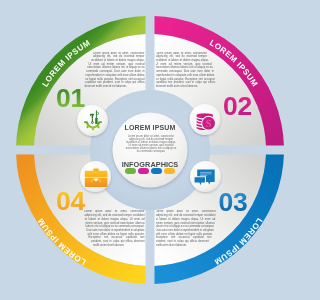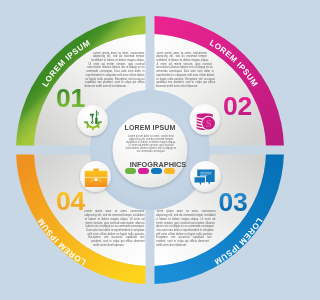--- a/index.html
+++ b/index.html
@@ -18,21 +18,21 @@
   .sh1{shape-outside:polygon(0 0, 11.00px 0.00px, 11.00px 3.72px, 9.20px 3.72px, 9.20px 7.44px, 6.40px 7.44px, 6.40px 11.16px, 5.20px 11.16px, 5.20px 14.88px, 4.20px 14.88px, 4.20px 18.60px, 3.60px 18.60px, 3.60px 22.32px, 3.20px 22.32px, 3.20px 26.04px, 2.80px 26.04px, 2.80px 29.76px, 2.40px 29.76px, 2.40px 33.48px, 2.20px 33.48px, 2.20px 37.20px, 2.20px 38px, 0 38px);}
   .sh2{shape-outside:polygon(12px 0, 1.00px 0.00px, 1.00px 3.72px, 2.80px 3.72px, 2.80px 7.44px, 5.60px 7.44px, 5.60px 11.16px, 6.80px 11.16px, 6.80px 14.88px, 7.80px 14.88px, 7.80px 18.60px, 8.40px 18.60px, 8.40px 22.32px, 8.80px 22.32px, 8.80px 26.04px, 9.20px 26.04px, 9.20px 29.76px, 9.60px 29.76px, 9.60px 33.48px, 9.80px 33.48px, 9.80px 37.20px, 9.80px 38px, 12px 38px);}
   .sh3{shape-outside:polygon(12px 0, 9.80px 0.00px, 9.80px 3.72px, 9.60px 3.72px, 9.60px 7.44px, 9.20px 7.44px, 9.20px 11.16px, 8.80px 11.16px, 8.80px 14.88px, 8.40px 14.88px, 8.40px 18.60px, 7.80px 18.60px, 7.80px 22.32px, 6.80px 22.32px, 6.80px 26.04px, 5.60px 26.04px, 5.60px 29.76px, 2.80px 29.76px, 2.80px 33.48px, 1.00px 33.48px, 1.00px 37.20px, 1.00px 38px, 12px 38px);}
   .sh4{shape-outside:polygon(0 0, 2.20px 0.00px, 2.20px 3.72px, 2.40px 3.72px, 2.40px 7.44px, 2.80px 7.44px, 2.80px 11.16px, 3.20px 11.16px, 3.20px 14.88px, 3.60px 14.88px, 3.60px 18.60px, 4.20px 18.60px, 4.20px 22.32px, 5.20px 22.32px, 5.20px 26.04px, 6.40px 26.04px, 6.40px 29.76px, 9.20px 29.76px, 9.20px 33.48px, 11.00px 33.48px, 11.00px 37.20px, 11.00px 38px, 0 38px);}
   .center-block{position:absolute;left:112px;top:112px;width:76px;height:76px;text-align:center;}
   .c-title{font-size:7.0px;font-weight:bold;color:#4a4c4f;letter-spacing:0.15px;
            position:absolute;left:0;top:12.0px;width:76px;}
   .c-body{font-size:2.6px;line-height:3.12px;color:#6d6f71;text-align:center;
           position:absolute;left:13px;top:22.5px;width:52px;}
   .c-sub{font-size:7.3px;font-weight:bold;color:#4a4c4f;letter-spacing:0.05px;
-         position:absolute;left:8px;top:47.8px;width:76px;}
+         position:absolute;left:0;top:47.8px;width:76px;}
   .pills{position:absolute;left:0;top:56px;width:76px;display:flex;justify-content:center;gap:2px;}
   .pill{display:block;width:11px;height:6.3px;border-radius:3.2px;}
 
   .arclabel{font-family:"Liberation Sans",sans-serif;font-size:8.1px;font-weight:bold;letter-spacing:0.5px;fill:#ffffff;}
   .num{font-family:"Liberation Sans",sans-serif;font-size:26.5px;font-weight:bold;letter-spacing:-0.2px;}
 
 </style>
 </head>
 <body>
 

